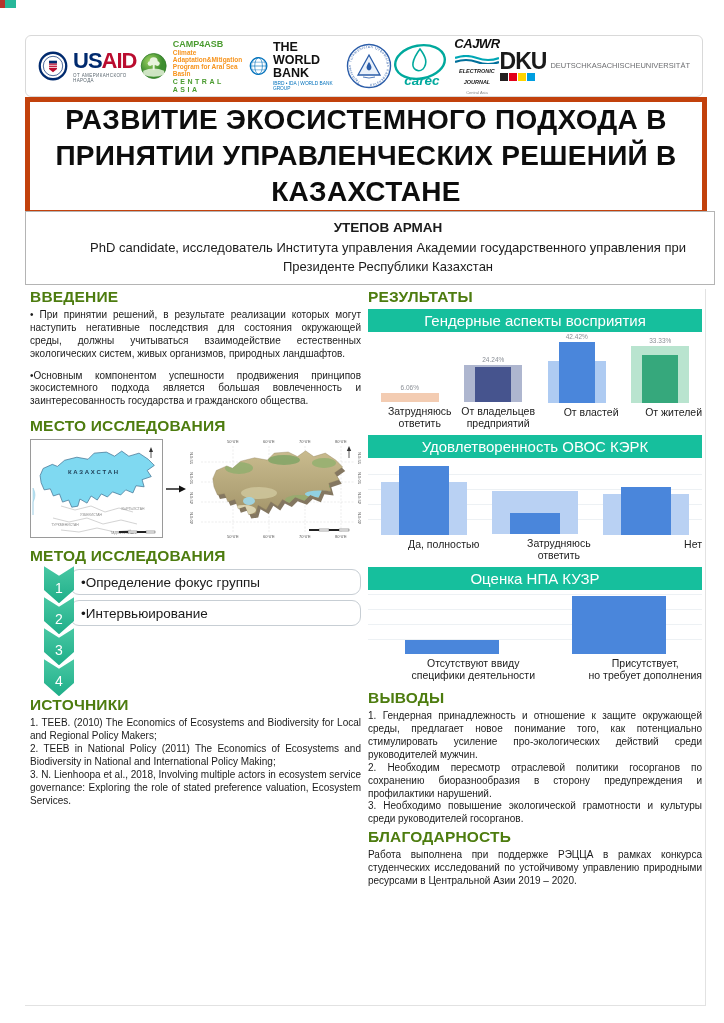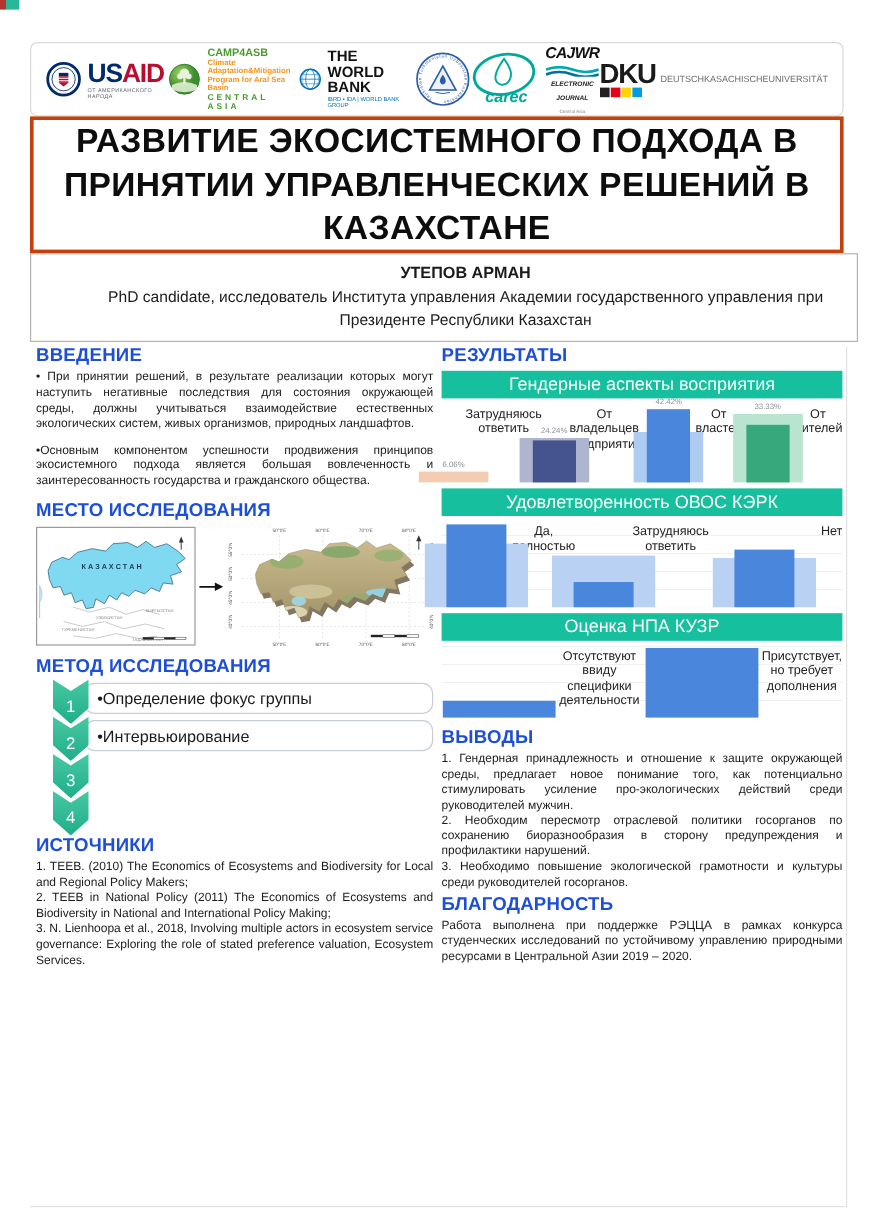--- a/index.html
+++ b/index.html
@@ -28,32 +28,32 @@
   .cajwr-l1,.cajwr-l2{font-size:5.5px;font-weight:bold;font-style:italic;color:#222;}
   .cajwr-l3{font-size:4px;color:#888;}
   .dku{display:flex;gap:4px;align-items:center;}
   .dku-left{display:flex;flex-direction:column;align-items:flex-start;}
   .dku-name{font-size:23px;font-weight:800;color:#1a1a1a;letter-spacing:-1px;line-height:.9;}
   .dku-squares{display:flex;gap:1px;margin-top:1px;}
   .dku-squares span{width:8px;height:8px;display:block;}
   .dku-right{display:flex;flex-direction:row;font-size:7.5px;color:#6d6e71;line-height:1.1;}
 
   
-  .title-box{position:absolute;left:25px;top:97px;width:652px;height:108px;border:3px solid #c2410c;
+  .title-box{position:absolute;left:25px;top:97px;width:652px;height:108px;border:5px solid #c2410c;
              display:flex;align-items:center;justify-content:center;padding:0 10px;background:#fff;}
   .title-box h1{margin:0;font-size:28px;font-weight:800;text-align:center;line-height:1.28;color:#0d0d0d;letter-spacing:.3px;}
   .author-box{position:absolute;left:25px;top:211px;width:652px;height:72px;border:1px solid #b4b4b4;
               display:flex;flex-direction:column;align-items:center;justify-content:center;background:#fff;padding-left:36px;}
   .author-name{font-size:13.5px;font-weight:bold;margin-bottom:3px;}
   .author-affil{font-size:13px;text-align:center;line-height:1.5;max-width:600px;}
 
   
   .left-col{position:absolute;left:30px;top:288px;width:331px;}
   .right-col{position:absolute;left:368px;top:288px;width:334px;}
-  .section-heading{font-size:15.5px;font-weight:800;color:#1d4ed8;margin:0 0 3px 0;letter-spacing:.2px;}
+  .section-heading{font-size:15.5px;font-weight:800;color:#4d7c0f;margin:0 0 3px 0;letter-spacing:.2px;}
   p.body,div.body{font-size:10px;line-height:1.29;text-align:justify;margin:0 0 9px 0;}
   div.body{margin:0;}
 
   
   .maps-row{display:flex;align-items:center;gap:3px;margin:3px 0 8px 0;height:101px;}
   .map-left{width:131px;height:97px;border:1px solid #9a9a9a;background:#fff;flex:none;}
   .map-arrow{flex:none;width:20px;}
   .map-right{width:174px;height:101px;background:#fff;flex:none;}
 
   
@@ -64,21 +64,21 @@
            clip-path:polygon(0 0,50% 26%,100% 0,100% 64%,50% 100%,0 64%);
            display:flex;align-items:center;justify-content:center;}
   .chevron span{color:#fff;font-size:14px;margin-top:6px;}
   .step-box{margin-left:40px;height:24px;border:1.5px solid #c7ced4;border-radius:9px;background:#fff;
             display:flex;align-items:center;padding-left:10px;font-size:13.5px;}
 
   
   .banner{height:23px;background:#16bf9d;color:#fff;font-size:15px;display:flex;align-items:center;
           justify-content:center;margin:3px 0 4px 0;}
   .chart{display:flex;position:relative;margin-bottom:5px;align-items:flex-end;}
-  .bar-group{flex:1;display:flex;align-items:flex-start;position:relative;z-index:1;}
+  .bar-group{flex:1;display:flex;flex-direction:column;align-items:flex-end;position:relative;z-index:1;}
   .bar-plot{position:relative;width:100%;}
   .bar{position:absolute;bottom:0;left:50%;transform:translateX(-50%);}
   .bar-vlabel{position:absolute;left:50%;transform:translateX(-50%);font-size:6.5px;color:#8a8f96;white-space:nowrap;}
   .bar-clabel{font-size:10.5px;color:#222;text-align:center;line-height:1.18;margin-top:3px;min-height:24px;}
   .gridlines{position:absolute;top:0;left:0;right:0;z-index:0;
              background:repeating-linear-gradient(to top,transparent 0 14px,#edf1f4 14px 15px);}
 
   
   .frame-right{position:absolute;left:705px;top:289px;width:1px;height:716px;background:#e2e2e2;}
   .frame-bottom{position:absolute;left:25px;top:1005px;width:681px;height:1px;background:#e2e2e2;}

